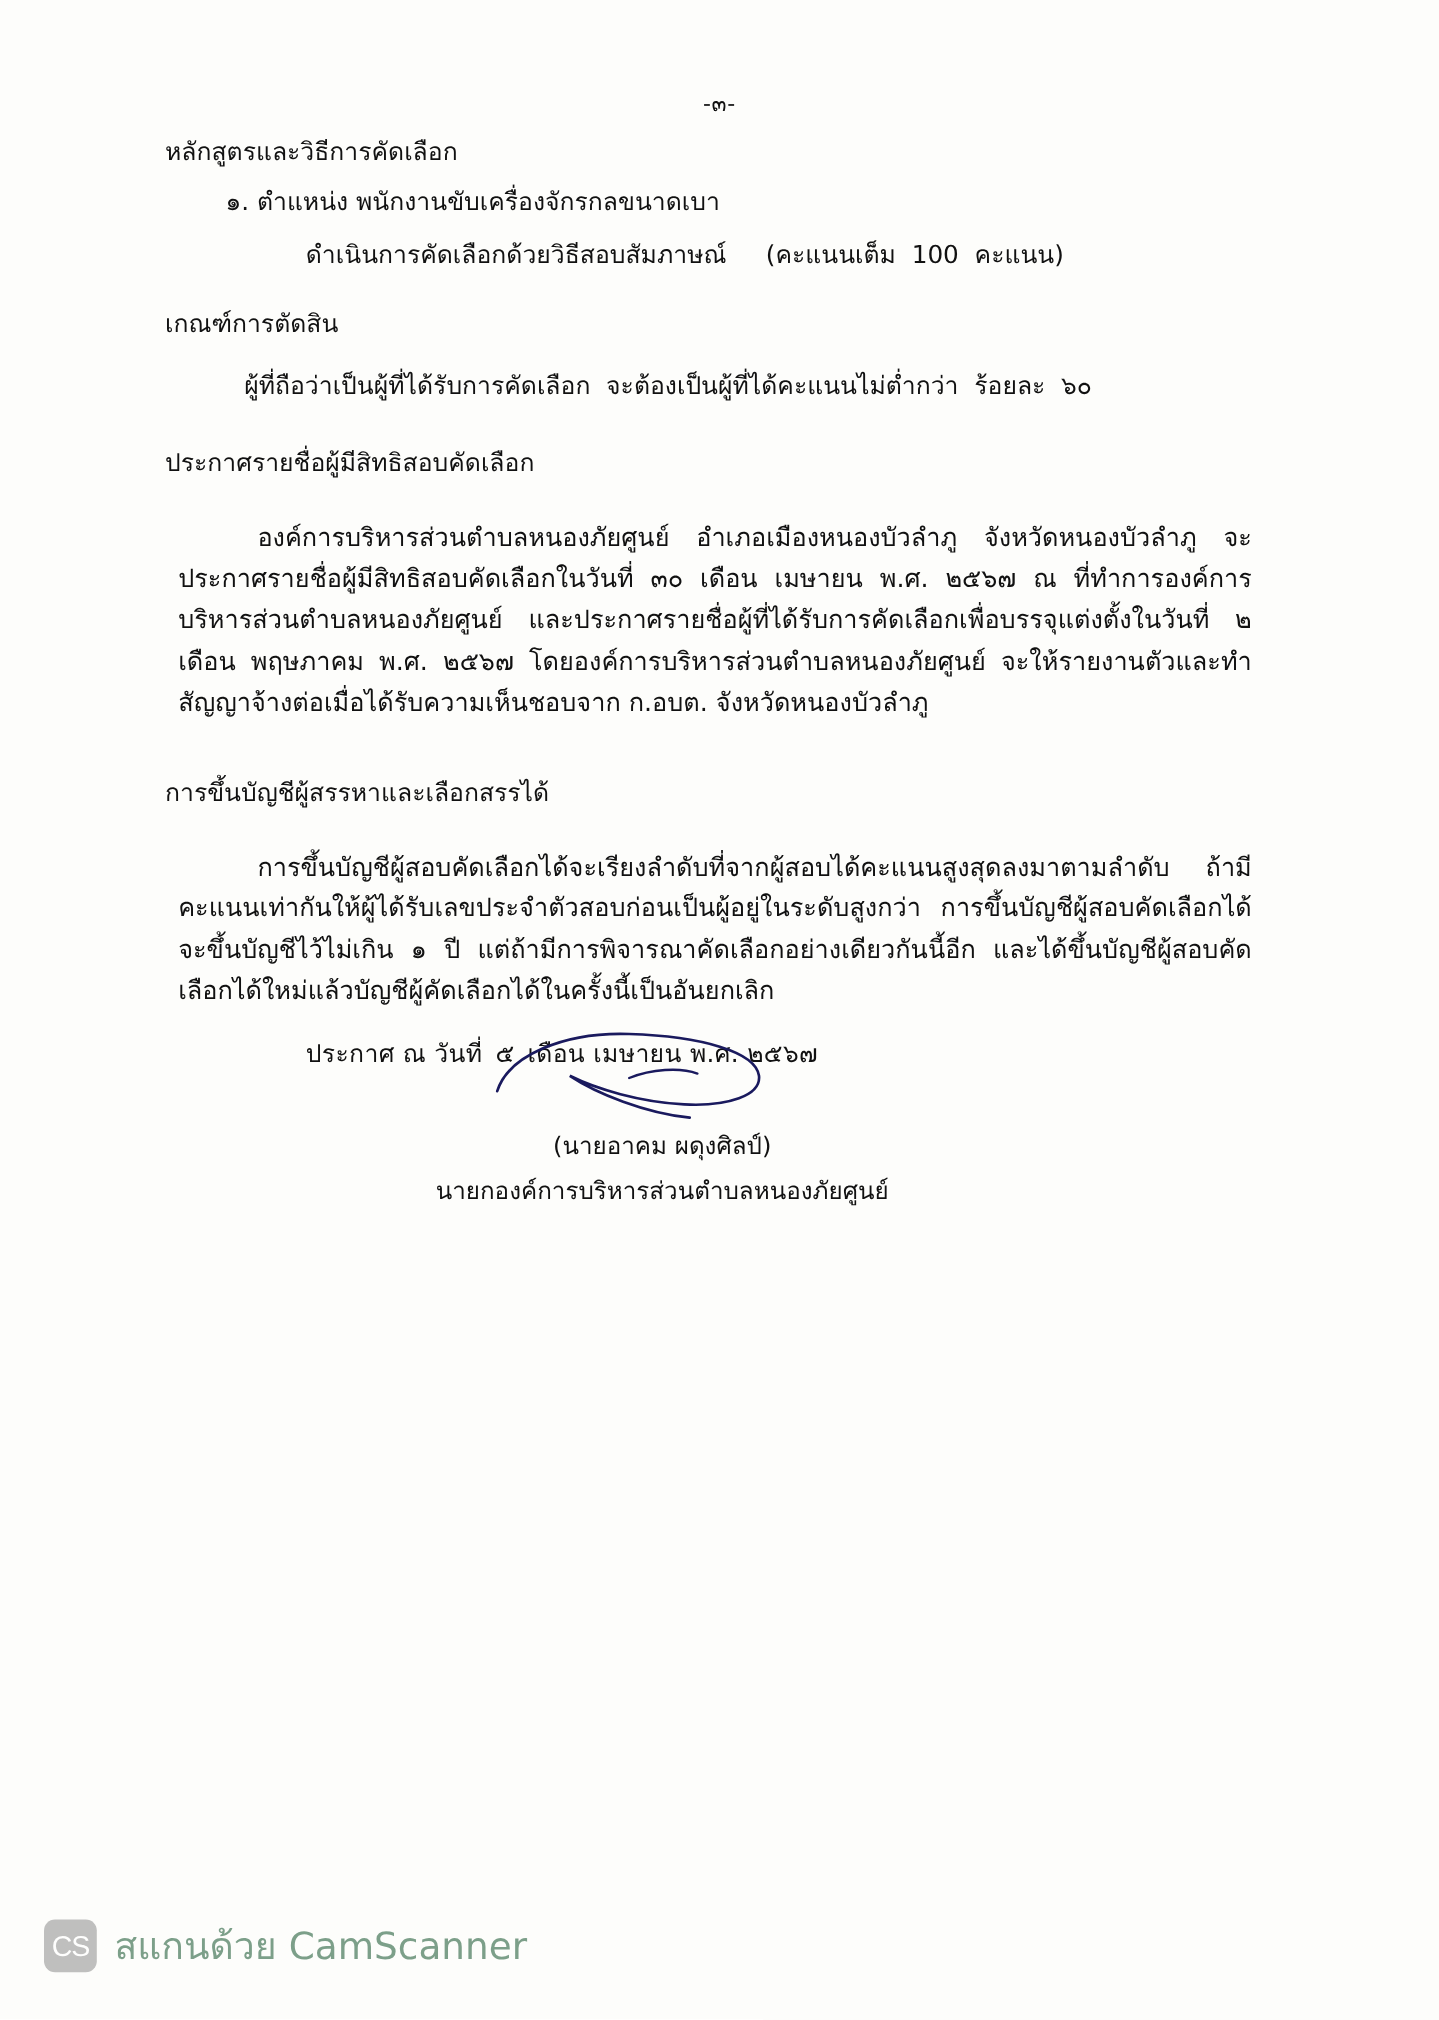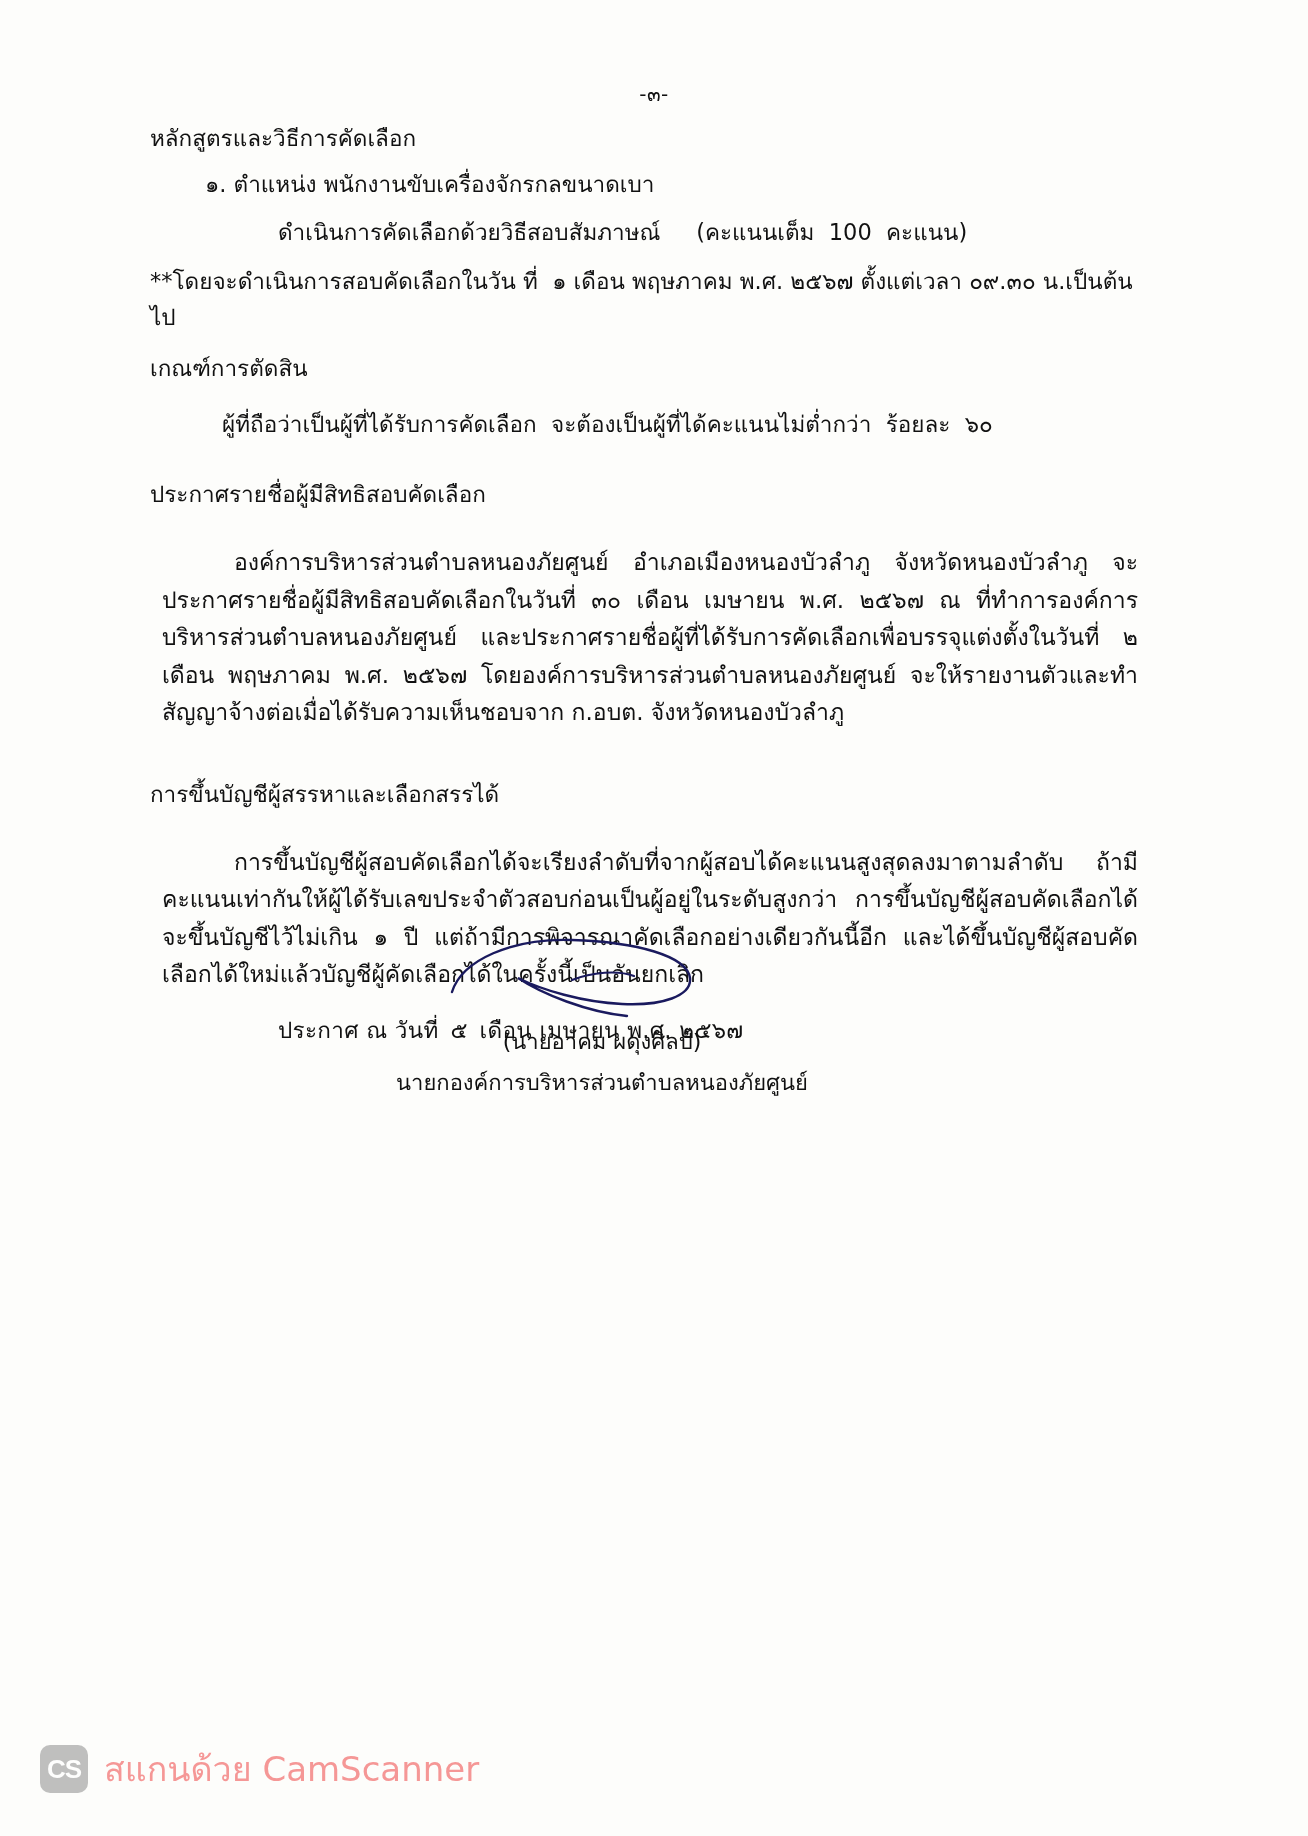--- a/index.html
+++ b/index.html
@@ -132,30 +132,30 @@
     gap: 16px;
     opacity: 0.55;
   }
   .cs-badge {
     width: 48px;
     height: 48px;
     border-radius: 10px;
     background: #8d8d8d;
     color: #ffffff;
     font-size: 26px;
-    font-weight: bold;
+    font-weight: normal;
     letter-spacing: -1px;
     display: flex;
     align-items: center;
     justify-content: center;
     font-family: "Liberation Sans", sans-serif;
   }
   .cs-text {
     font-size: 34px;
-    color: #ef4444;
+    color: #14532d;
     font-family: "DejaVu Sans", sans-serif;
   }
 </style>
 </head>
 <body>
 
 <div class="page"></div>
 
 <div class="doc">
 
@@ -163,21 +163,20 @@
 
   <div class="content">
 
     <div class="block">
       <p class="heading">หลักสูตรและวิธีการคัดเลือก</p>
       <div class="gap-sm"></div>
       <p class="line indent1">๑. ตำแหน่ง พนักงานขับเครื่องจักรกลขนาดเบา</p>
       <div class="gap-sm"></div>
       <p class="line indent2">ดำเนินการคัดเลือกด้วยวิธีสอบสัมภาษณ์     (คะแนนเต็ม  100  คะแนน)</p>
       <div class="gap-sm"></div>
-      <p class="line">**โดยจะดำเนินการสอบคัดเลือกในวัน ที่  ๑ เดือน พฤษภาคม พ.ศ. ๒๕๖๗ ตั้งแต่เวลา ๐๙.๓๐ น.เป็นต้นไป</p>
     </div>
 
     <div class="block">
       <p class="heading">เกณฑ์การตัดสิน</p>
       <div class="gap-md"></div>
       <p class="line indent3">ผู้ที่ถือว่าเป็นผู้ที่ได้รับการคัดเลือก  จะต้องเป็นผู้ที่ได้คะแนนไม่ต่ำกว่า  ร้อยละ  ๖๐</p>
     </div>
 
     <div class="gap-md"></div>
 

